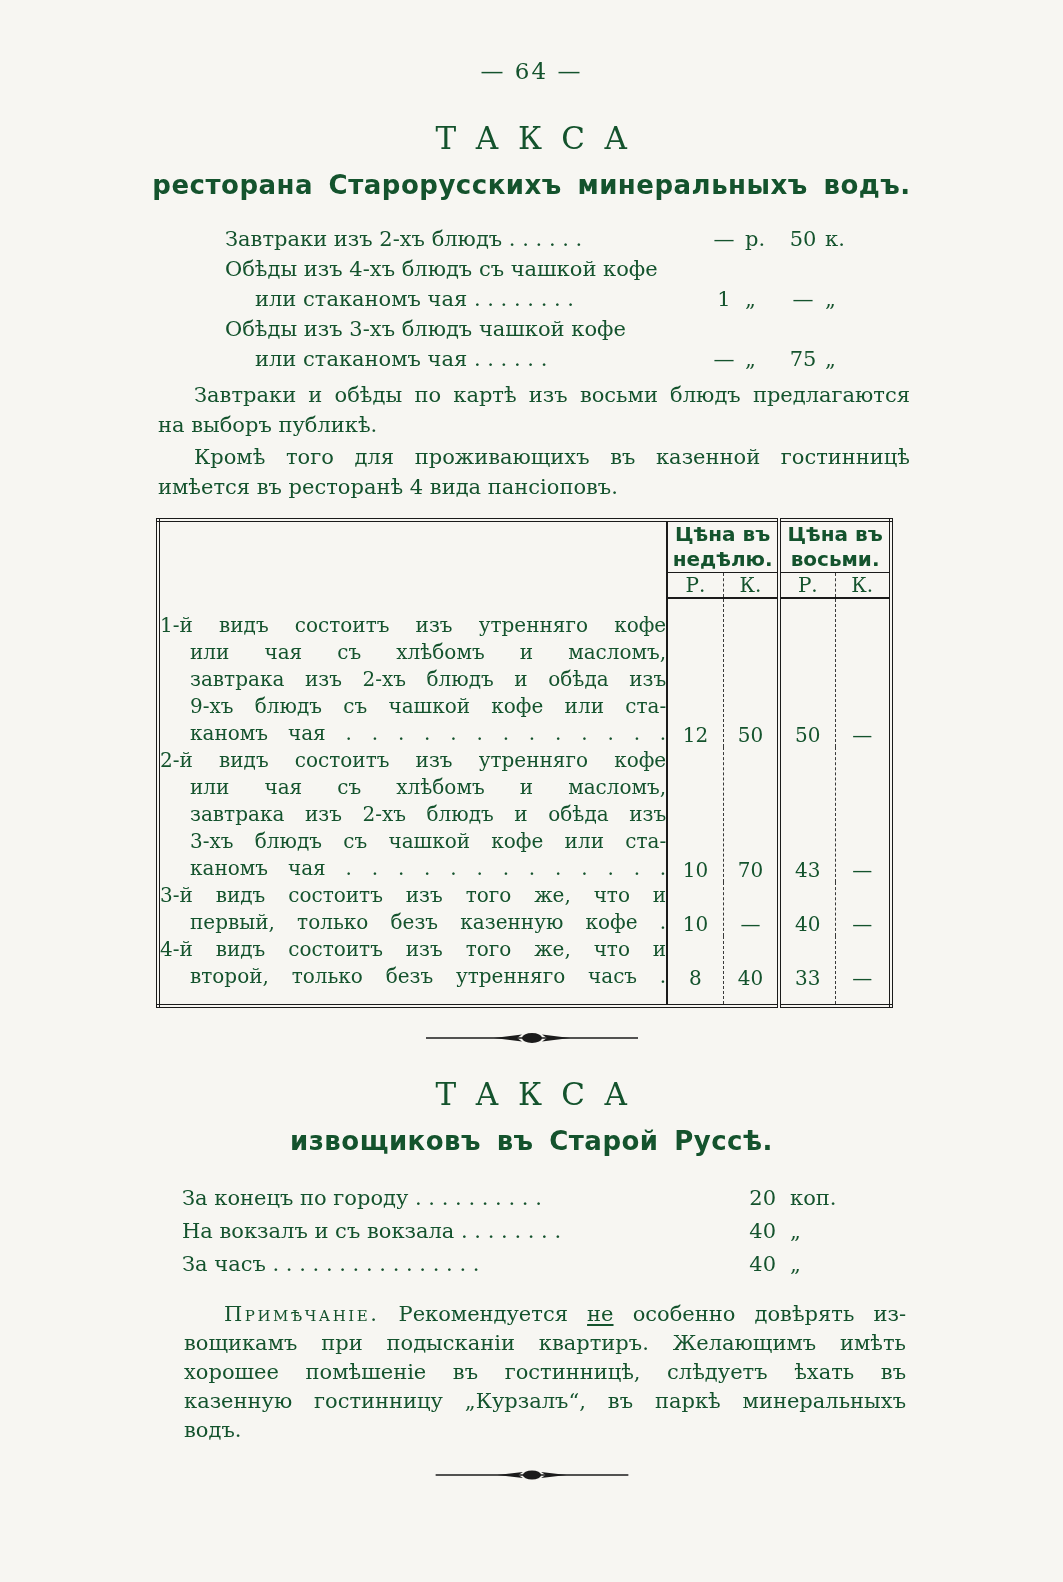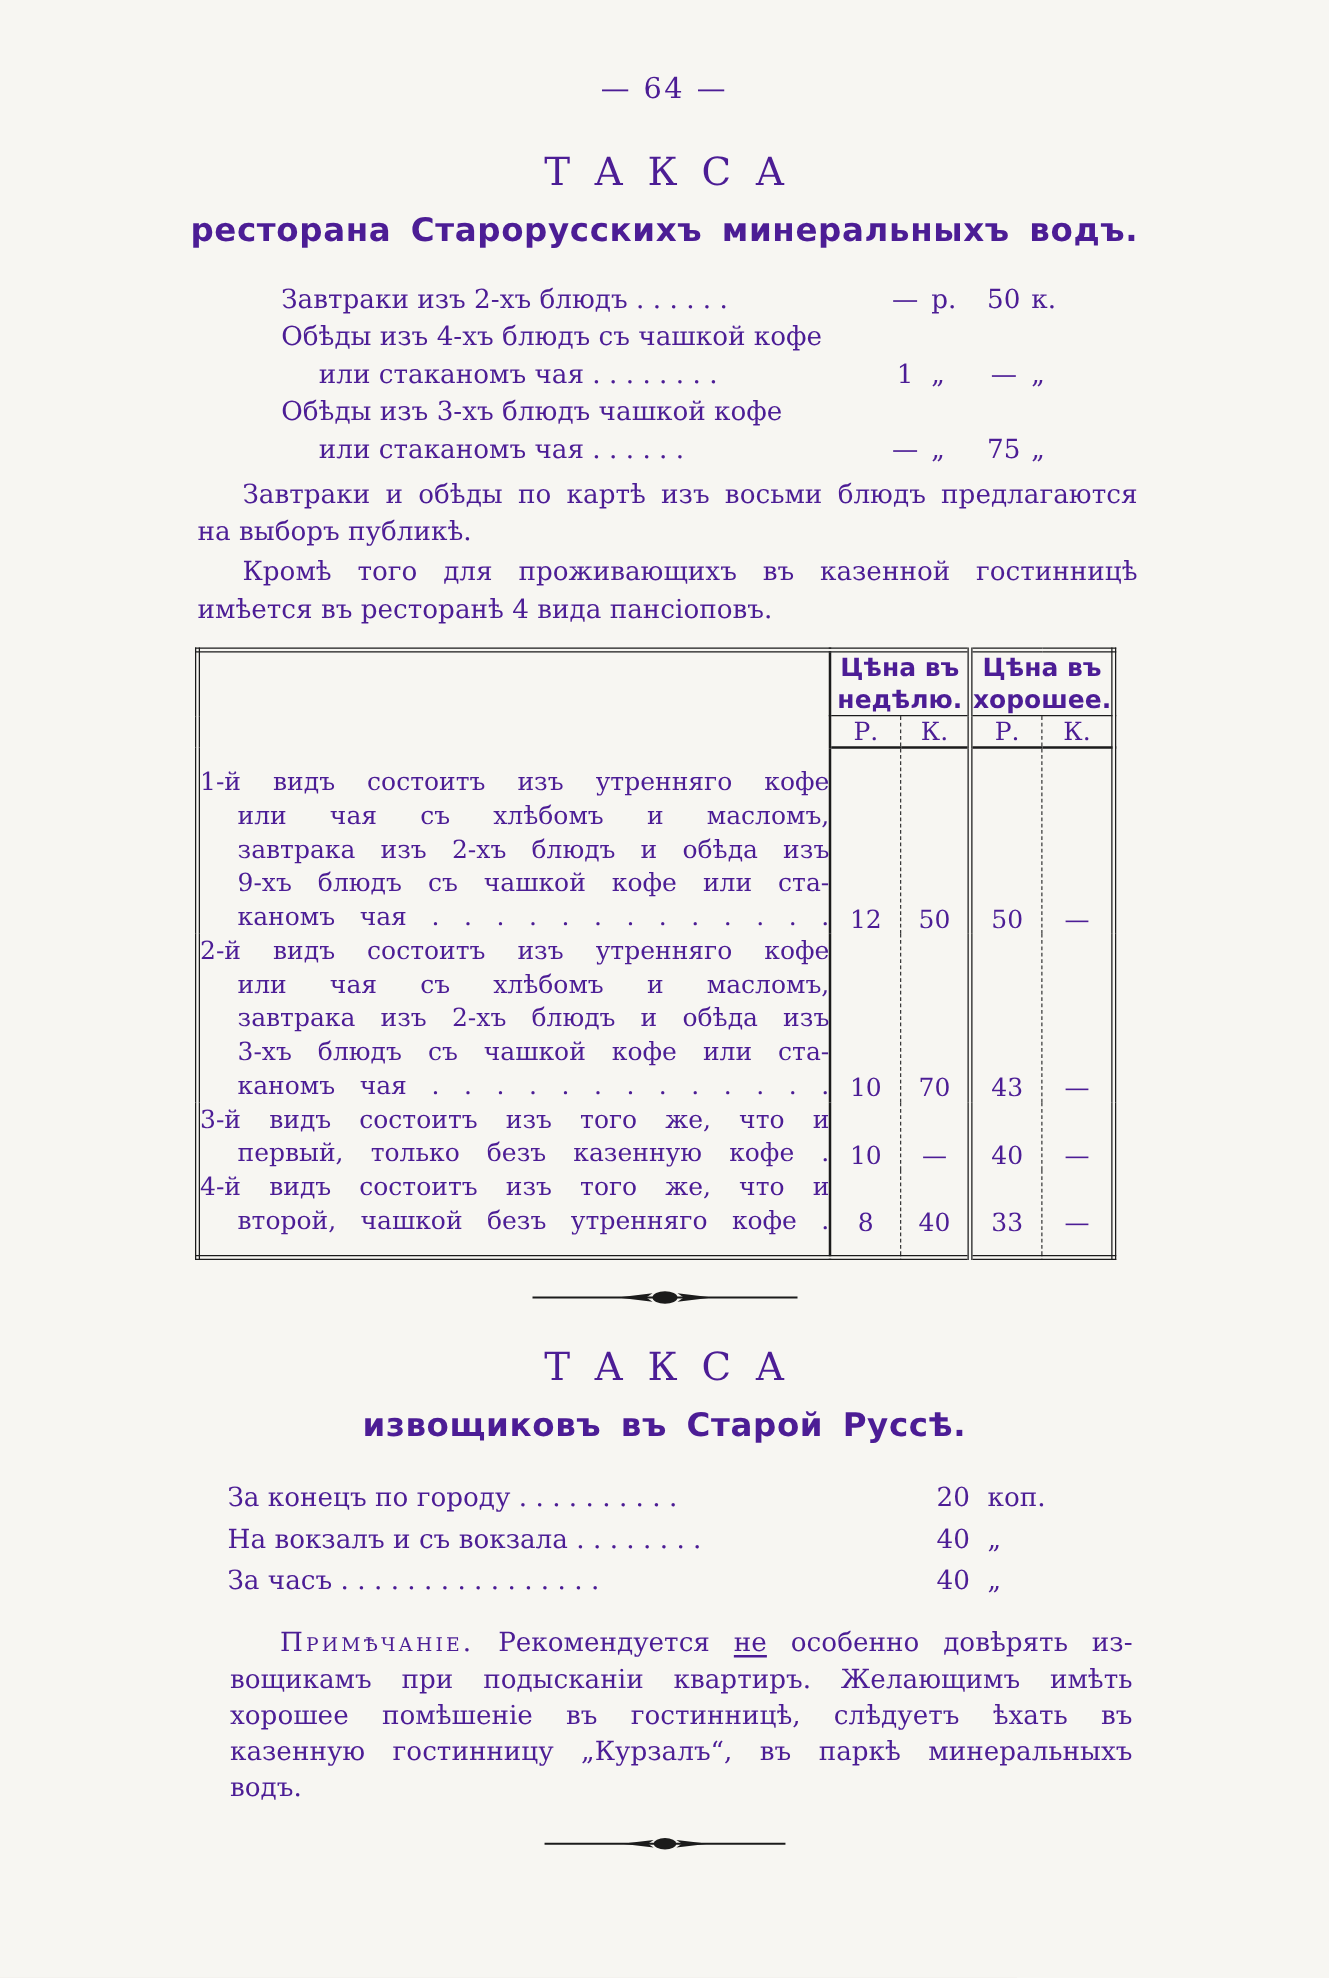--- a/index.html
+++ b/index.html
@@ -2,21 +2,21 @@
 <html><head>
 <meta charset="utf-8">
 <style>
   html,body { margin:0; padding:0; }
   body { background:#e9e8e4; }
   .page {
     position:relative;
     width:1063px; height:1582px;
     margin:0 auto;
     background:#f7f6f2;
-    color:#4c1d95;
+    color:#14532d;
     font-family:"DejaVu Serif", serif;
     overflow:hidden;
   }
   .content { padding:58px 150px 0 150px; }
 
   .page-number {
     text-align:center;
     font-size:23px;
     letter-spacing:2px;
     margin-bottom:36px;
@@ -185,21 +185,21 @@
         <col class="c-desc">
           <col class="c-n">
           <col class="c-n">
           <col class="c-n">
           <col class="c-n">
       </colgroup>
       <tbody>
           <tr>
         <td rowspan="2" class="b-solid-r"></td>
         <th colspan="2" class="th-group">Цѣна въ недѣлю.</th>
-        <th colspan="2" class="th-group b-double-l">Цѣна въ хорошее.</th>
+        <th colspan="2" class="th-group b-double-l">Цѣна въ восьми.</th>
       </tr>
       <tr>
         <th class="th-rk b-dash-r">Р.</th>
         <th class="th-rk">К.</th>
         <th class="th-rk b-double-l b-dash-r">Р.</th>
         <th class="th-rk">К.</th>
       </tr>
 
       <tr class="row-pad-top">
         <td class="tdesc b-solid-r">
@@ -236,21 +236,21 @@
         </td>
         <td class="num b-dash-r">10</td>
         <td class="num">—</td>
         <td class="num b-double-l b-dash-r">40</td>
         <td class="num">—</td>
       </tr>
 
       <tr class="row-pad-bottom">
         <td class="tdesc b-solid-r">
           <div class="ln first">4-й видъ состоитъ изъ того же, что и</div>
-          <div class="ln">второй, чашкой безъ утренняго кофе .</div>
+          <div class="ln">второй, только безъ утренняго часъ .</div>
         </td>
         <td class="num b-dash-r">8</td>
         <td class="num">40</td>
         <td class="num b-double-l b-dash-r">33</td>
         <td class="num">—</td>
       </tr>
     </tbody>
       </table>
 
     <div class="divider">

